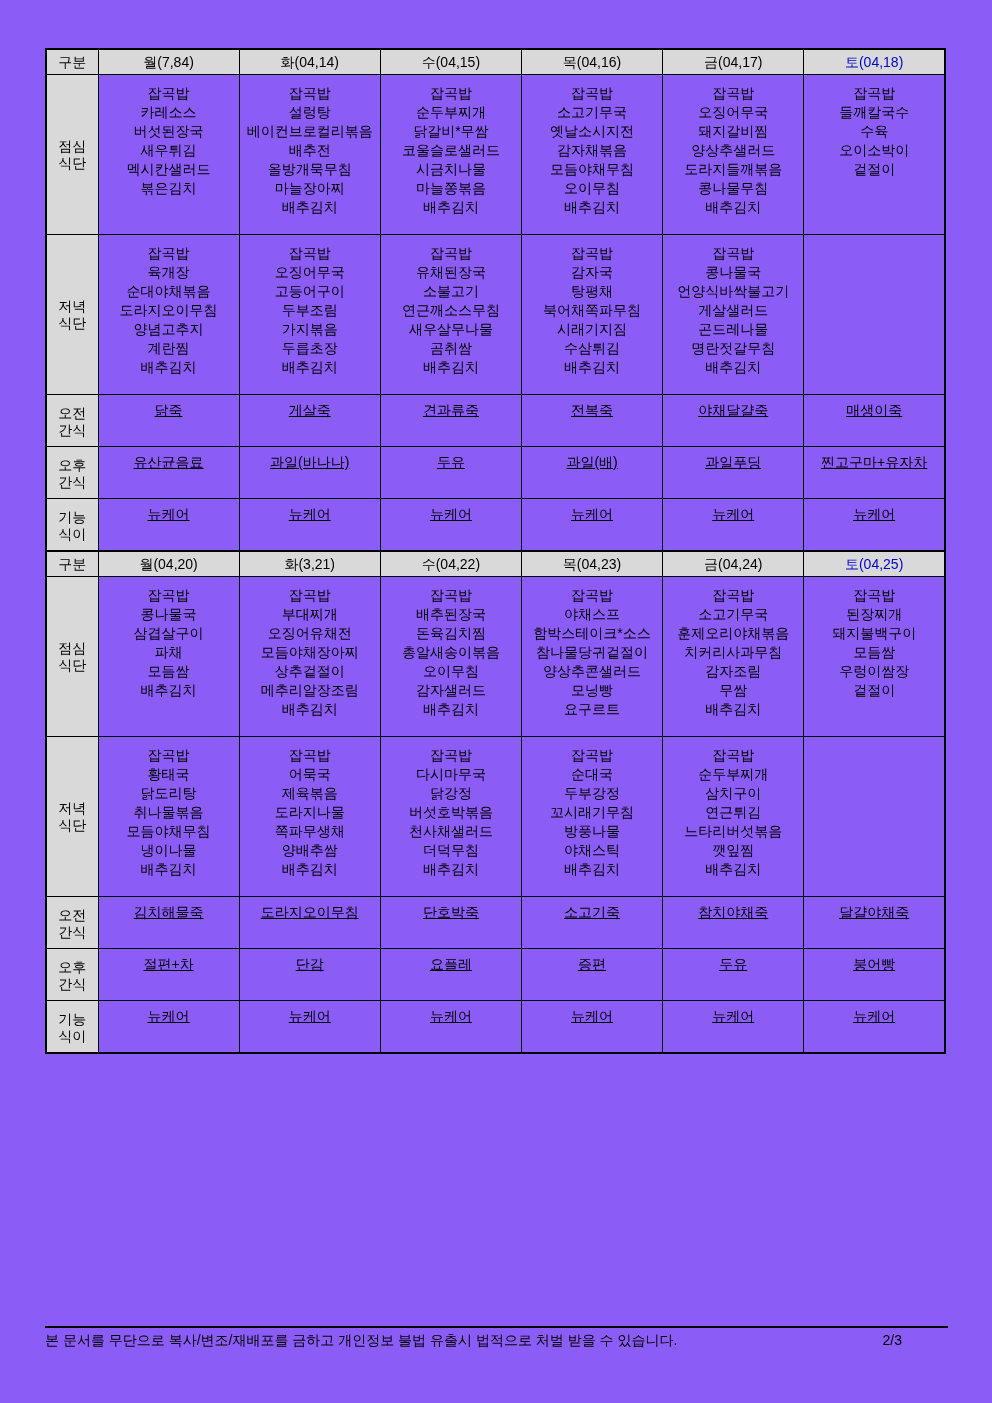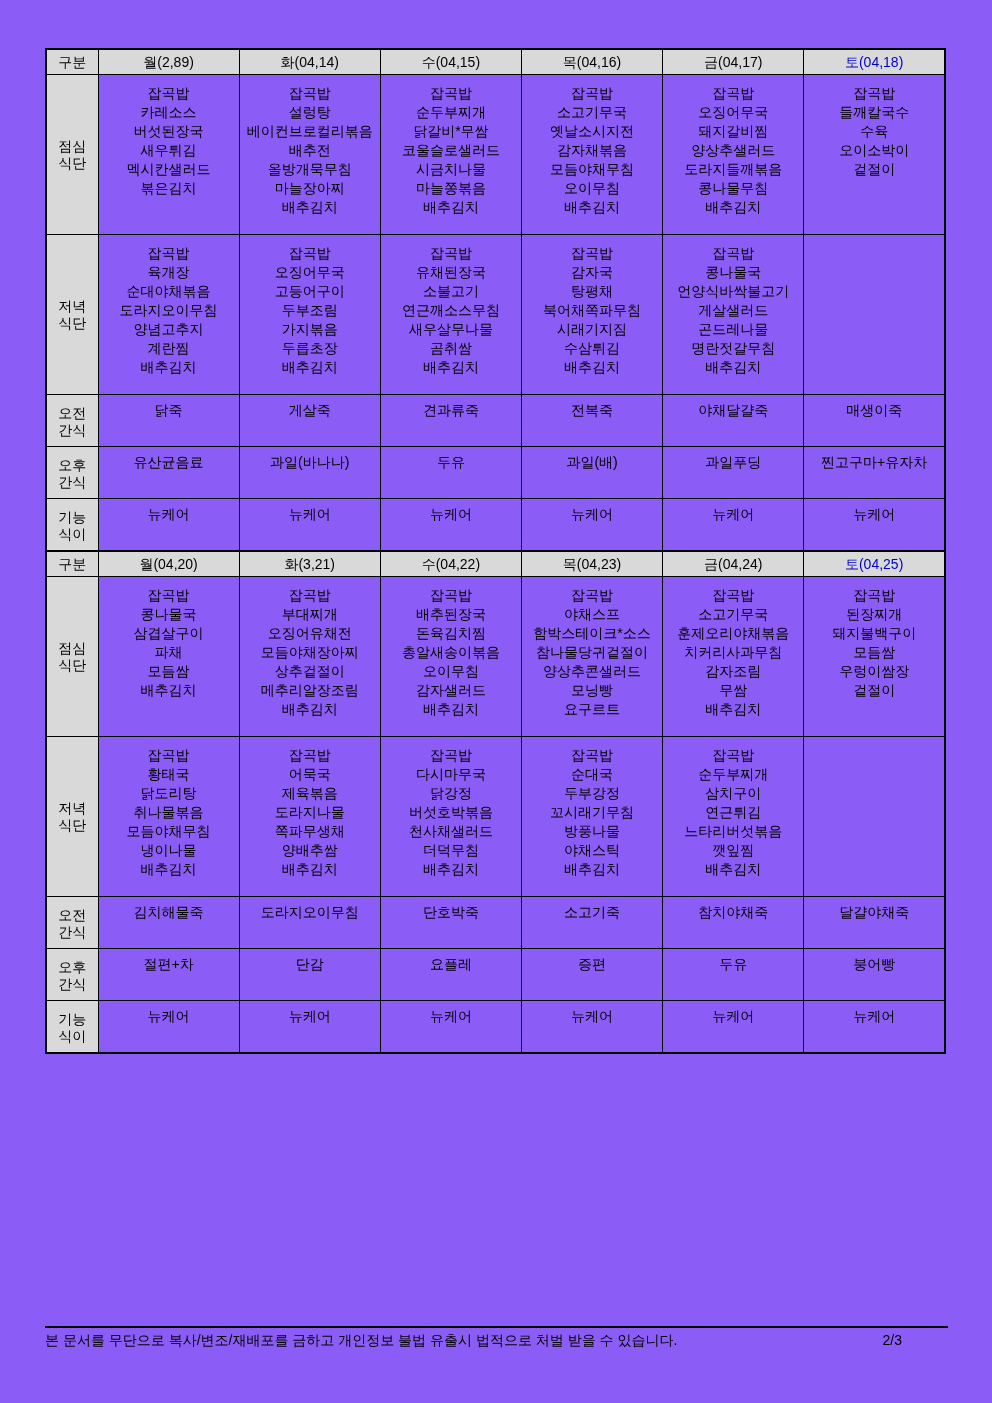--- a/index.html
+++ b/index.html
@@ -19,21 +19,21 @@
   tr.hdr td {
     height:24px; background:#d9d9d9; border-top:2px solid #000000;
     vertical-align:middle; line-height:24px;
   }
   td.sat { color:#0000cc; }
   td.lbl { background:#d9d9d9; white-space:pre-line; line-height:17px; }
   tr.meal td { height:150px; vertical-align:top; }
   tr.meal td.cell { padding-top:9px; line-height:19px; white-space:pre-line; }
   tr.meal td.lbl { vertical-align:middle; }
   tr.snack td { height:41px; vertical-align:top; }
-  tr.snack td.cell { padding-top:6px; line-height:18px; }
+  tr.snack td.cell { padding-top:6px; line-height:18px;text-decoration:underline; }
   tr.snack td.lbl { padding-top:10px; }
   .footer {
     position:absolute; left:45px; top:1326px; width:903px;
     border-top:2px solid #000000;
   }
   .footer-inner { display:flex; padding-top:4px; font-size:14px; }
   .footer-notice { flex:1; text-align:left; }
   .page-num { margin-left:auto; margin-right:46px; }
 </style>
 </head>
@@ -48,21 +48,21 @@
         <col>
         <col>
         <col>
         <col>
         <col>
     </colgroup>
     <tbody>
 
       <tr class="hdr">
         <td class="lbl">구분</td>
-        <td>월(2,89)</td>
+        <td>월(7,84)</td>
         <td>화(04,14)</td>
         <td>수(04,15)</td>
         <td>목(04,16)</td>
         <td>금(04,17)</td>
         <td class="sat">토(04,18)</td>
       </tr>
       <tr class="meal">
         <td class="lbl">점심
 식단</td>
         <td class="cell">잡곡밥

